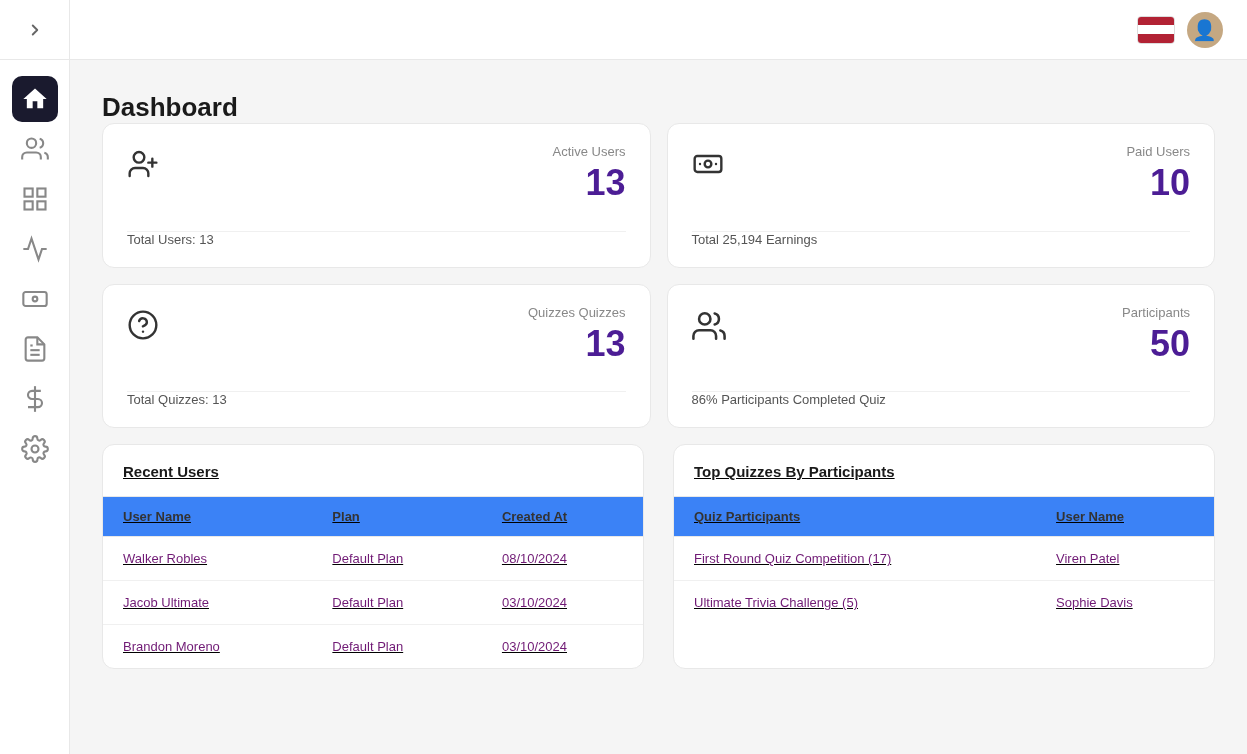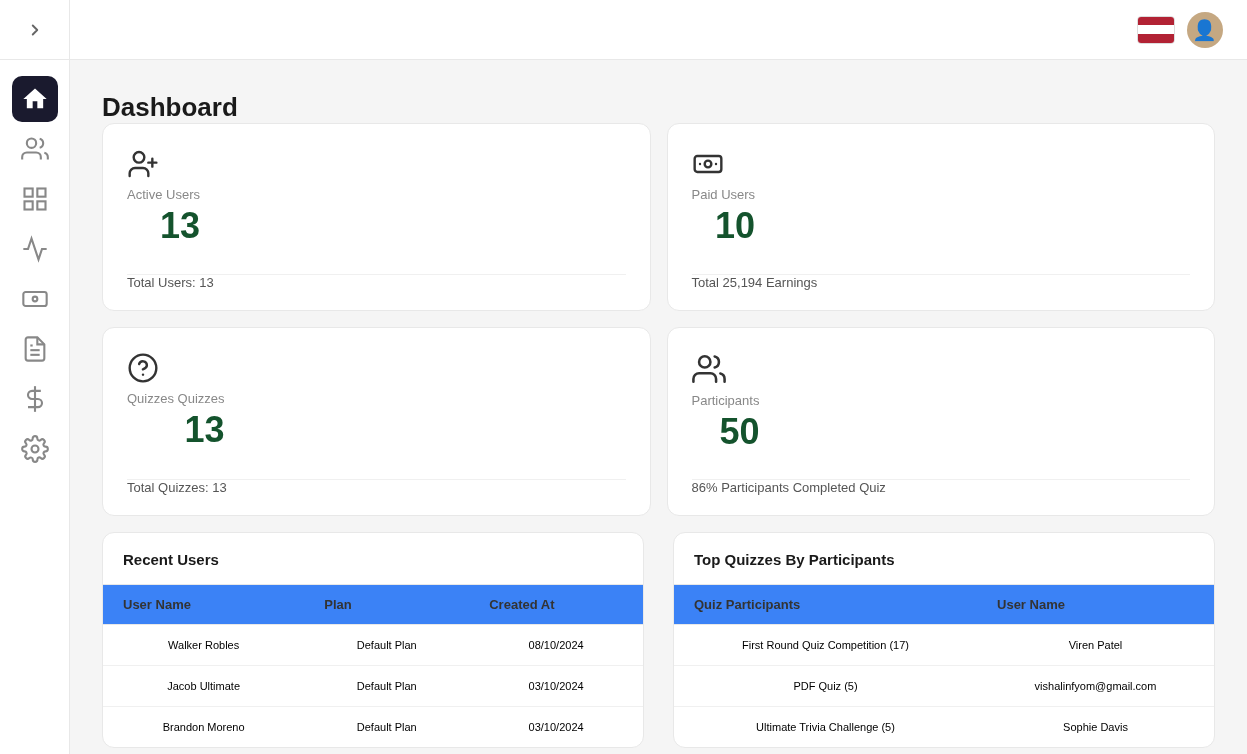--- a/index.html
+++ b/index.html
@@ -120,55 +120,56 @@
       border-radius: 12px;
       border: 1px solid #e8e8e8;
       padding: 20px 24px;
       display: flex;
       flex-direction: column;
       min-height: 130px;
     }
     .stat-card-top {
       display: flex;
       align-items: flex-start;
+      justify-content: space-between;
       margin-bottom: auto;
-      flex-direction: column;
     }
     .stat-icon {
       font-size: 26px;
       color: #333;
       margin-top: 4px;
     }
     .stat-right {
       text-align: right;
     }
     .stat-label {
       font-size: 13px;
       color: #888;
       margin-bottom: 4px;
     }
     .stat-value {
       font-size: 36px;
       font-weight: 700;
-      color: #14532d;
+      color: #4c1d95;
       line-height: 1.1;
     }
     .stat-footer {
       margin-top: 28px;
       font-size: 13px;
       color: #555;
       border-top: 1px solid #f0f0f0;
       padding-top: 0;
     }
 
     
     .tables-grid {
       display: grid;
       grid-template-columns: 1fr 1fr;
       gap: 29px;
+      text-decoration: underline;
     }
     .table-card {
       background: #fff;
       border-radius: 12px;
       border: 1px solid #e8e8e8;
       overflow: hidden;
     }
     .table-card-title {
       font-size: 15px;
       font-weight: 700;
@@ -186,24 +187,23 @@
     th {
       padding: 12px 20px;
       font-size: 13px;
       font-weight: 600;
       color: #333;
       text-align: left;
       background: #3b82f6;
     }
     td {
       padding: 14px 20px;
-      font-size: 11px;
-      color: #000000;
+      font-size: 13px;
+      color: #701a75;
       border-bottom: 1px solid #f0f0f0;
-      text-align: center;
     }
     tr:last-child td { border-bottom: none; }
 
     
     .icon-svg { width: 28px; height: 28px; }
   </style>
 </head>
 <body>
 
 <div class="sidebar">
@@ -405,24 +405,20 @@
               <th>Quiz Participants</th>
               <th>User Name</th>
             </tr>
           </thead>
           <tbody id="top-quizzes-body">
               <tr>
     <td>First Round Quiz Competition (17)</td>
     <td>Viren Patel</td>
   </tr>
               <tr>
-    <td>PDF Quiz (5)</td>
-    <td>vishalinfyom@gmail.com</td>
-  </tr>
-              <tr>
     <td>Ultimate Trivia Challenge (5)</td>
     <td>Sophie Davis</td>
   </tr>
             </tbody>
         </table>
       </div>
 
     </div>
   </div>
 </div>

